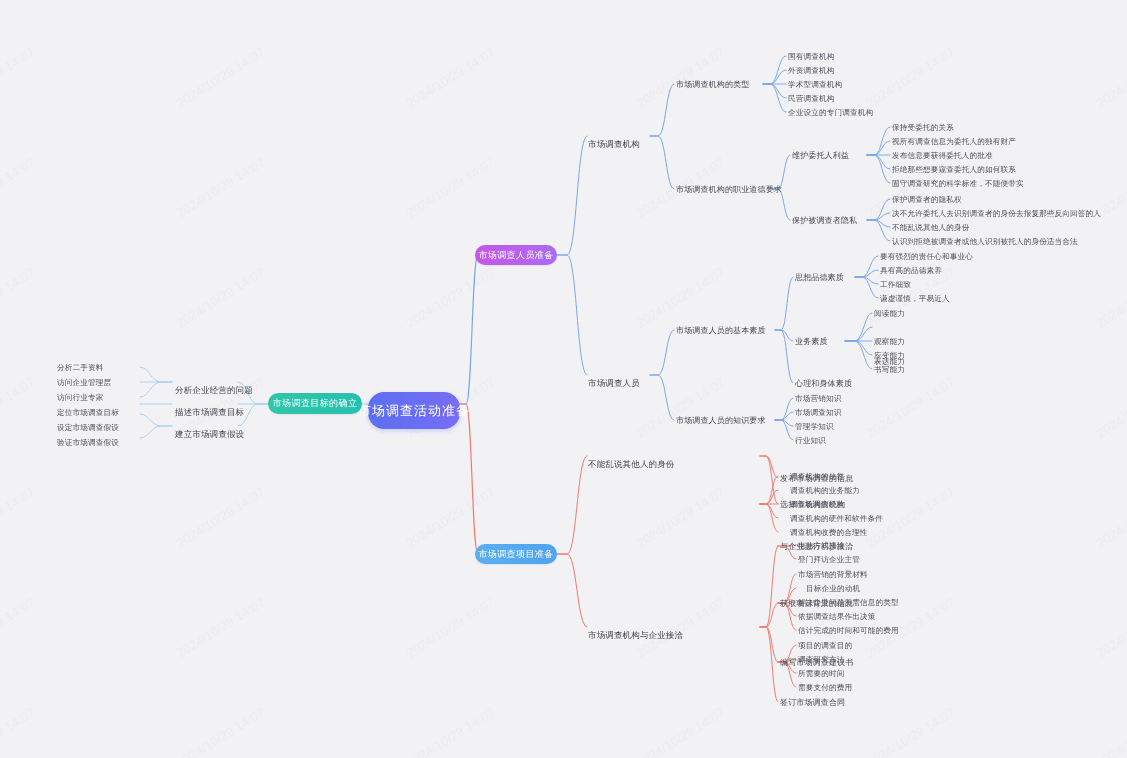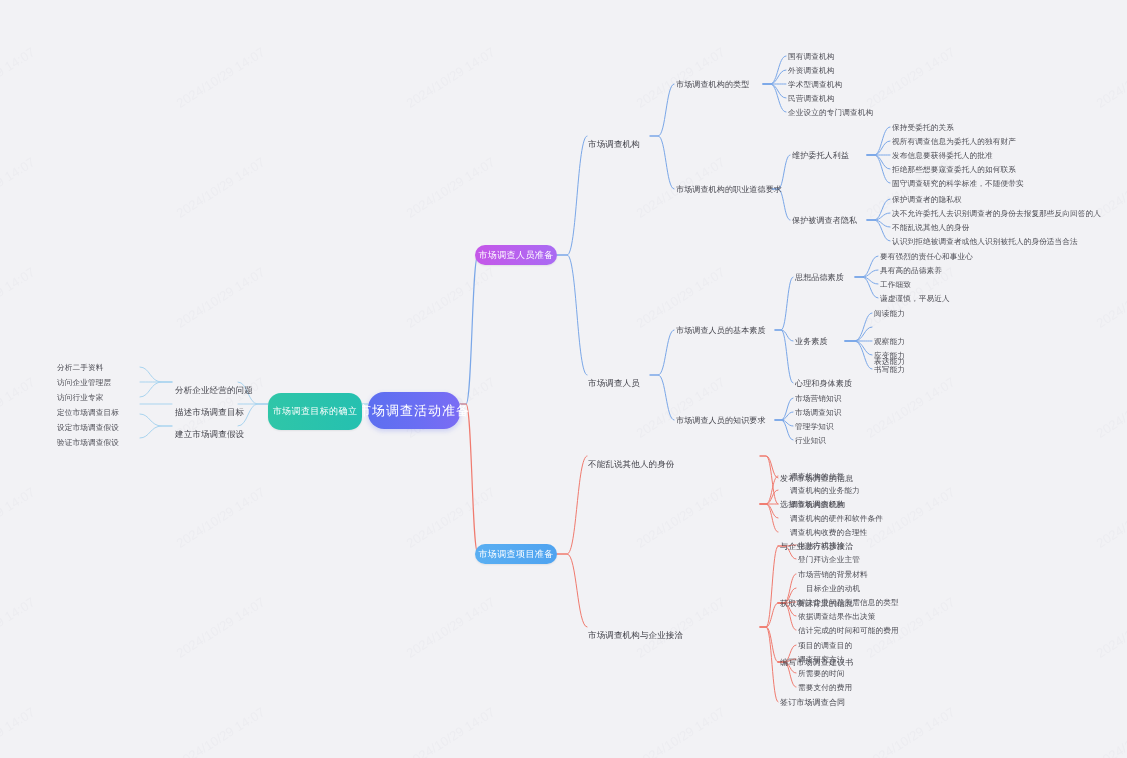--- a/index.html
+++ b/index.html
@@ -217,21 +217,21 @@
       <path d="M778 662 L784 662 C790 662 790 659 796 659" stroke="#f07a6e"></path>
       <path d="M778 662 L784 662 C790 662 790 673 796 673" stroke="#f07a6e"></path>
       <path d="M778 662 L784 662 C790 662 790 687 796 687" stroke="#f07a6e"></path>
     </g>
   </svg>
 
   <div class="chip center" style="left:368px;top:392px;width:92px;height:37px;justify-content:center;">
     <span>市场调查活动准备</span>
   </div>
 
-  <div class="chip teal" style="left:268px;top:393px;width:94px;height:37px;">
+  <div class="chip teal" style="left:268px;top:393px;width:94px;height:21px;">
     <span>市场调查目标的确立</span>
   </div>
 
   <div class="tx l2" style="left:175px;top:377px;">分析企业经营的问题</div>
   <div class="tx l2" style="left:175px;top:399px;">描述市场调查目标</div>
   <div class="tx l2" style="left:175px;top:421px;">建立市场调查假设</div>
 
   <div class="tx leaf" style="left:57px;top:362px;">分析二手资料</div>
   <div class="tx leaf" style="left:57px;top:377px;">访问企业管理层</div>
   <div class="tx leaf" style="left:57px;top:392px;">访问行业专家</div>

